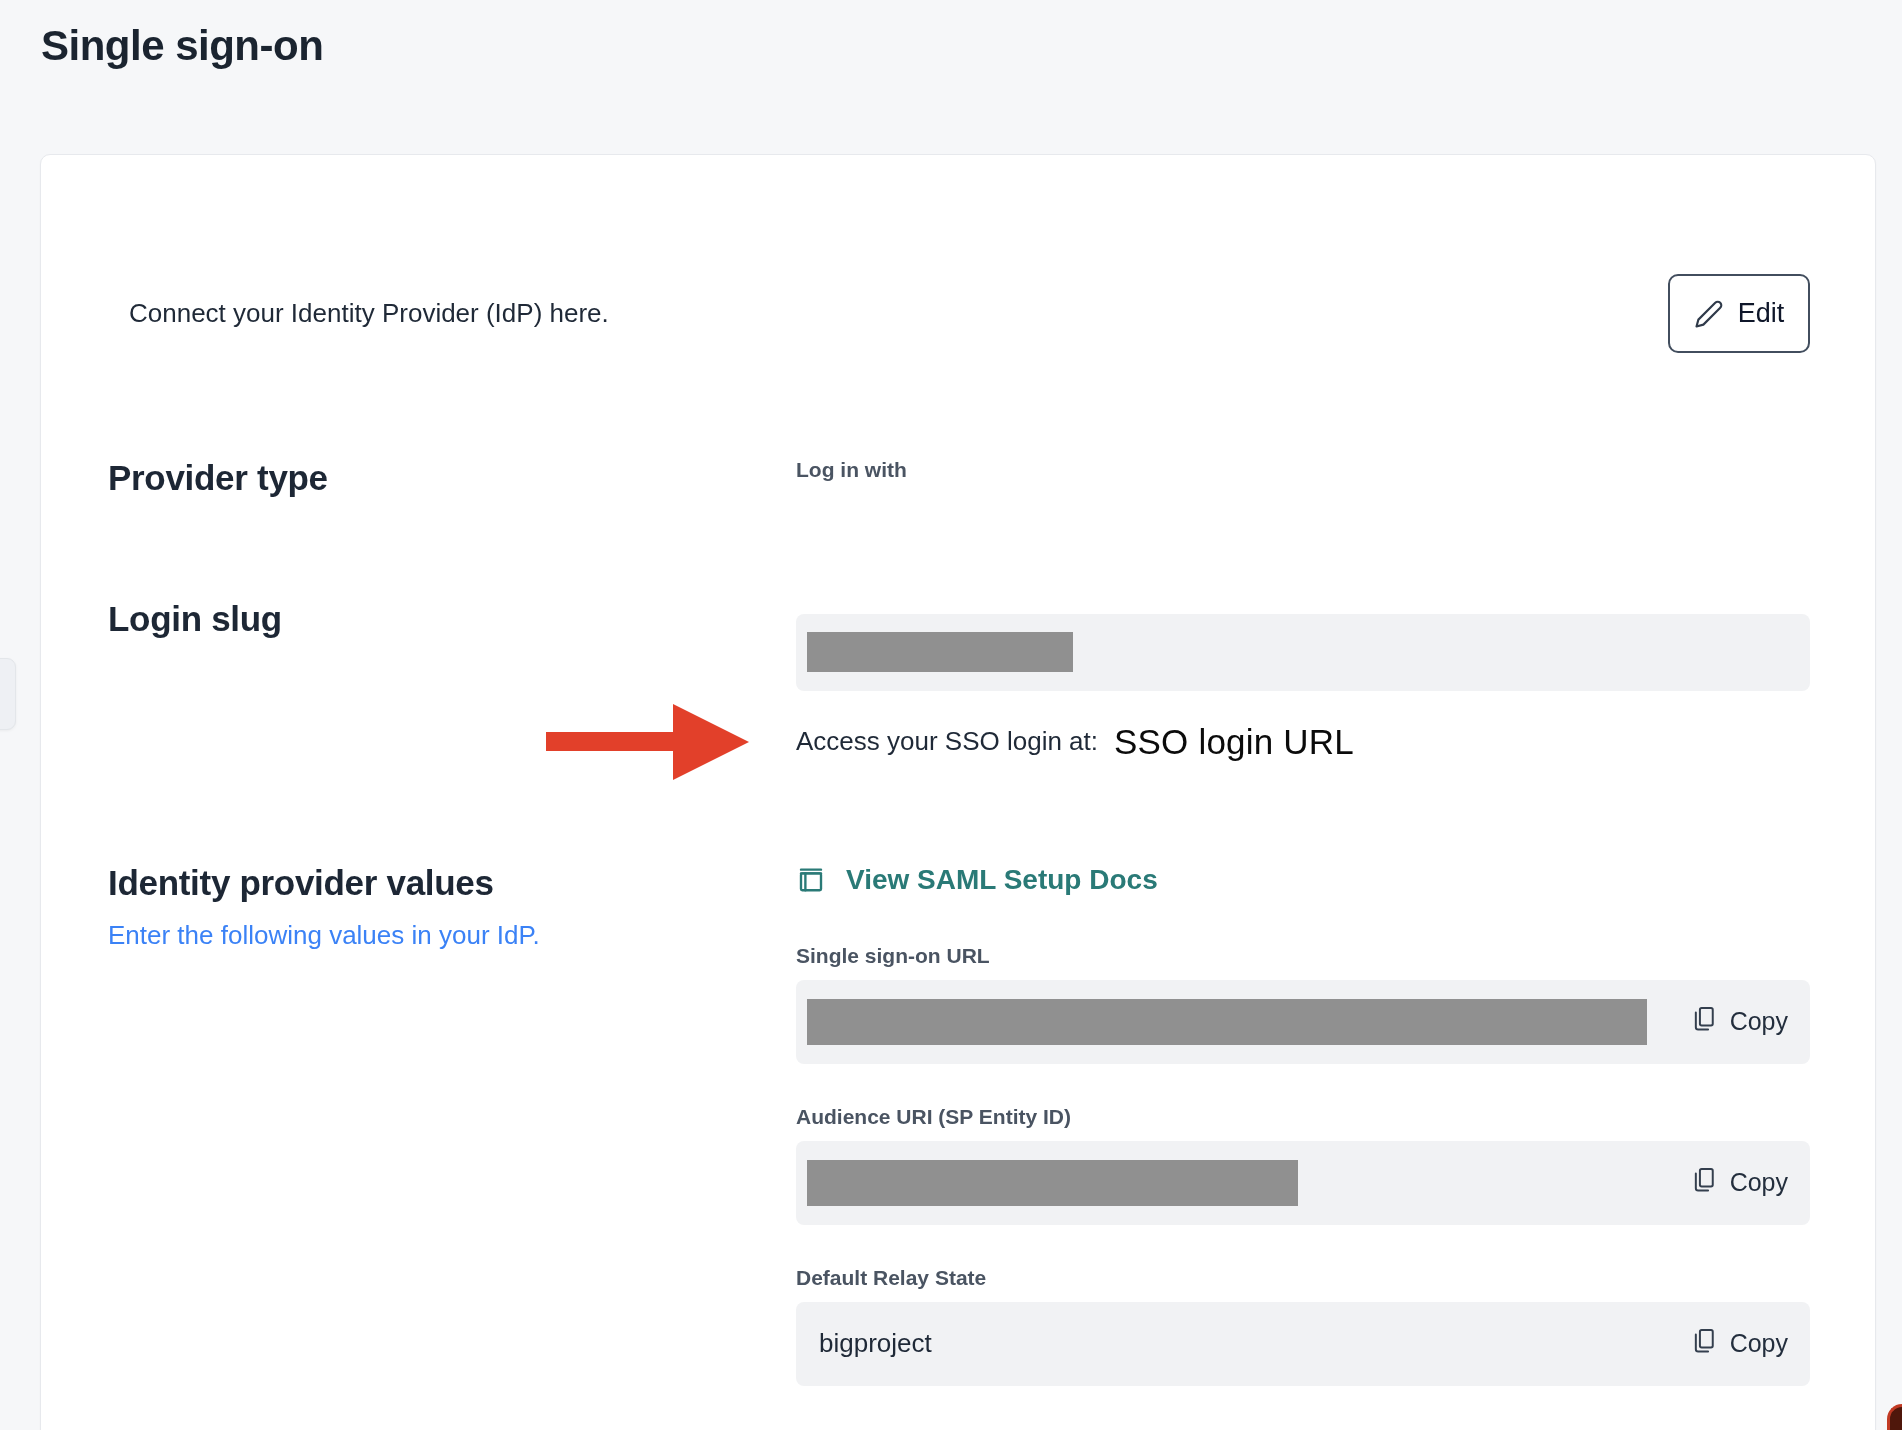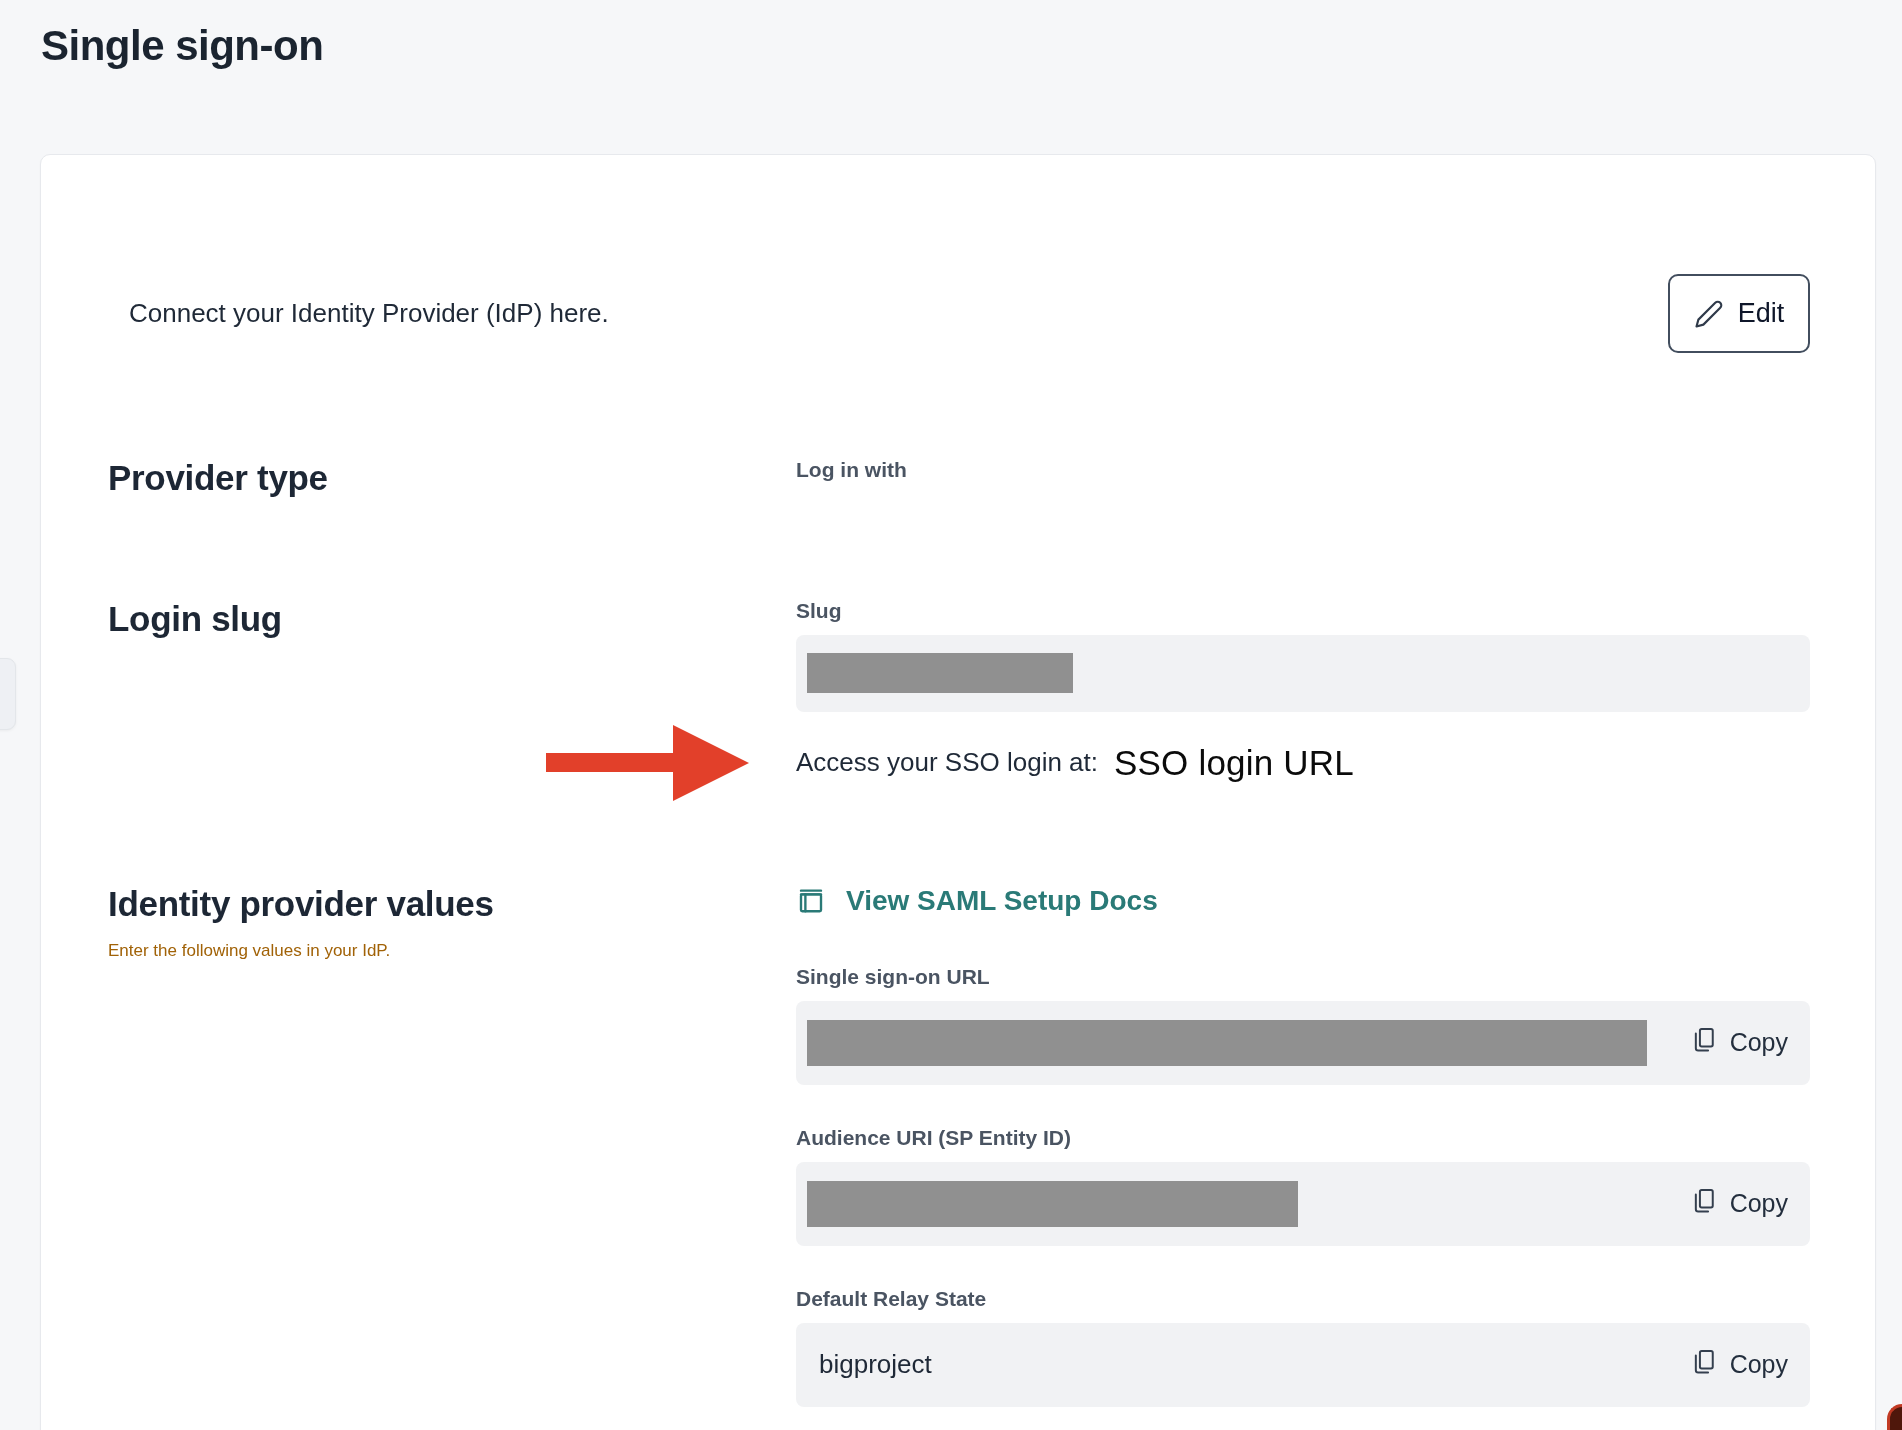--- a/index.html
+++ b/index.html
@@ -42,21 +42,21 @@
     display:flex; align-items:center; justify-content:center; gap:14px;
     font-size:27px; color:#0f172a; cursor:pointer;
   }
   .edit-btn svg { display:block; }
   .section { display:flex; align-items:flex-start; }
   .sec-left { width:688px; flex:0 0 688px; }
   .sec-right { flex:1; max-width:1016px; }
   .h2 {
     font-size:35px; font-weight:700; color:#1d2735; letter-spacing:-0.3px; line-height:1.1;
   }
-  .sub { margin-top:18px; font-size:17px; color:#a16207; }
+  .sub { margin-top:18px; font-size:26px; color:#3b82f6; }
   .field-label {
     font-size:21px; font-weight:700; color:#4a5462; line-height:1;
   }
   .input-box {
     margin-top:14px; background:#f1f2f4; border-radius:8px;
     display:flex; align-items:center;
   }
   .box-provider { height:80px; padding-left:23px; font-size:26px; color:#1f2937; }
   .box-slug { height:77px; padding-left:11px; }
   .value-row { height:84px; padding:0 22px 0 11px; }
@@ -127,21 +127,20 @@
       <div class="sec-right">
         <div class="field-label">Log in with</div>
       </div>
     </div>
 
     <div class="section sec-slug">
       <div class="sec-left">
         <div class="h2">Login slug</div>
       </div>
       <div class="sec-right">
-        <div class="field-label">Slug</div>
         <div class="input-box box-slug">
           <div class="redact-bar bar-slug"></div>
         </div>
         <div class="access-line">
           <div class="red-arrow">
             <div class="arrow-shaft"></div>
             <div class="arrow-head"></div>
           </div>
           <span class="access-text">Access your SSO login at:</span>
           <span class="sso-url-text">SSO login URL</span>

